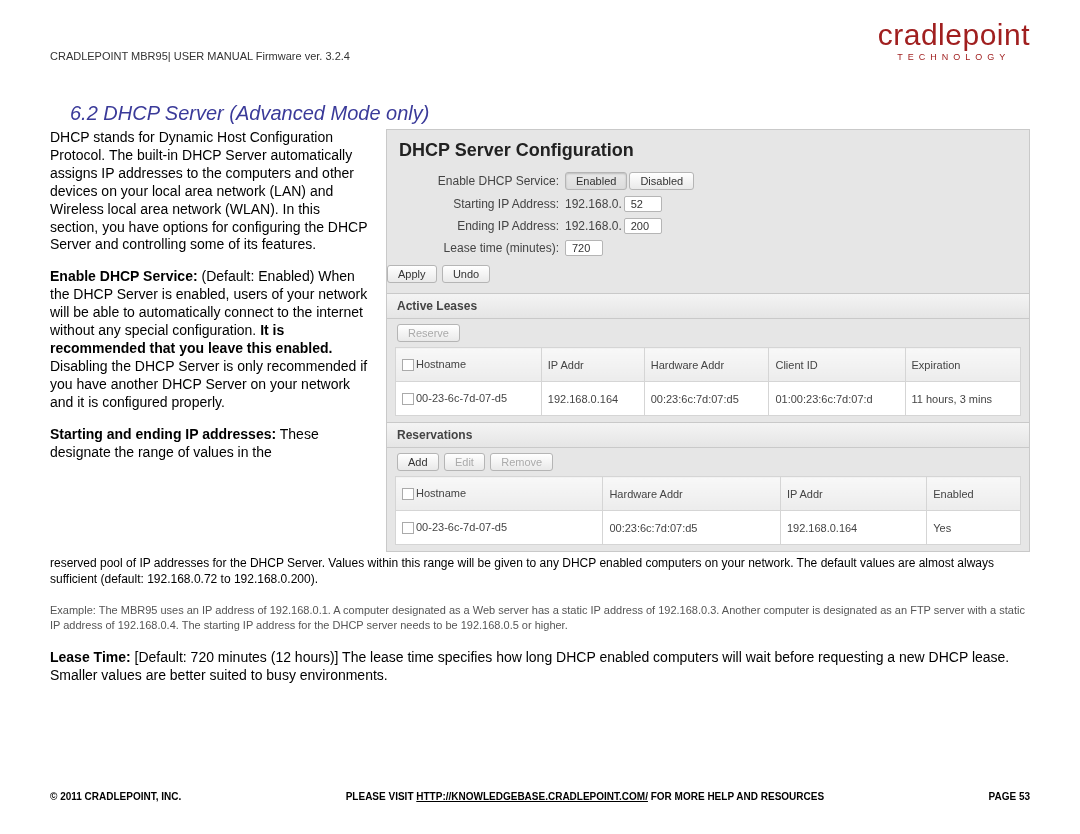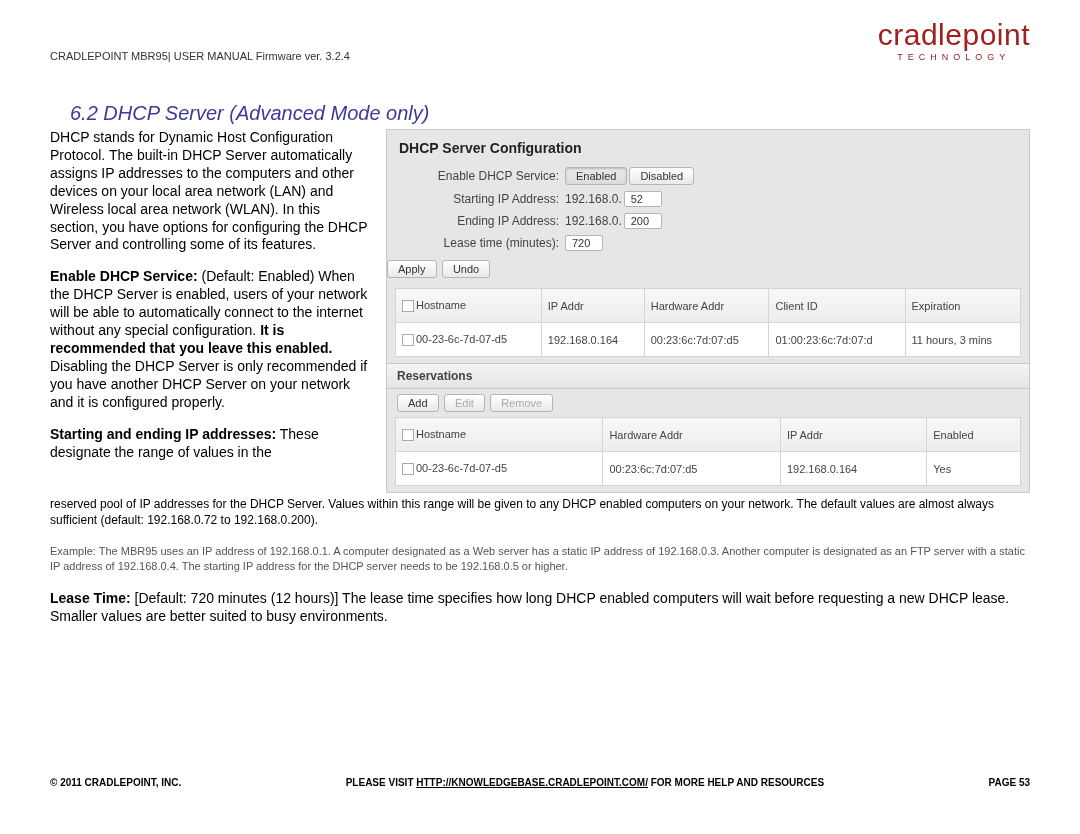--- a/index.html
+++ b/index.html
@@ -79,21 +79,21 @@
   
   .panel {
     flex: 1;
     border: 1px solid #c9c9c9;
     background: #e6e6e6;
     font-size: 12px;
     color: #333;
   }
   .panel-title {
     font-weight: 700;
-    font-size: 14px;
+    font-size: 18px;
     padding: 10px 12px 8px;
     color: #222;
   }
   .form-row {
     display: flex;
     align-items: center;
     padding: 3px 12px;
   }
   .form-label {
     flex: 0 0 160px;
@@ -161,21 +161,21 @@
   .chk {
     display:inline-block;
     width:10px;height:10px;
     border:1px solid #aaa;
     background:#fff;
     vertical-align:middle;
     margin-right:2px;
   }
   .footer {
     position: absolute;
-    bottom: 46px;
+    bottom: 32px;
     left: 50px;
     right: 50px;
     display: flex;
     justify-content: space-between;
     font-size: 10px;
   }
   .footer .mid { font-weight:bold; }
   .footer a { color:#000; text-decoration:underline; }
 </style>
 </head>
@@ -222,20 +222,24 @@
       </div>
       <div class="form-row">
         <div class="form-label">Lease time (minutes):</div>
         <span class="ipbox">720</span>
       </div>
       <div class="btn-row">
         <span class="btn">Apply</span>
         <span class="btn">Undo</span>
       </div>
 
+      <div class="subhead">Active Leases</div>
+      <div class="toolbar">
+        <span class="btn disabled">Reserve</span>
+      </div>
       <table class="grid">
         <tbody>
             <tr>
           <th><span class="chk"></span><span>Hostname</span></th>
           <th>IP Addr</th>
           <th>Hardware Addr</th>
           <th>Client ID</th>
           <th>Expiration</th>
         </tr>
         <tr>

